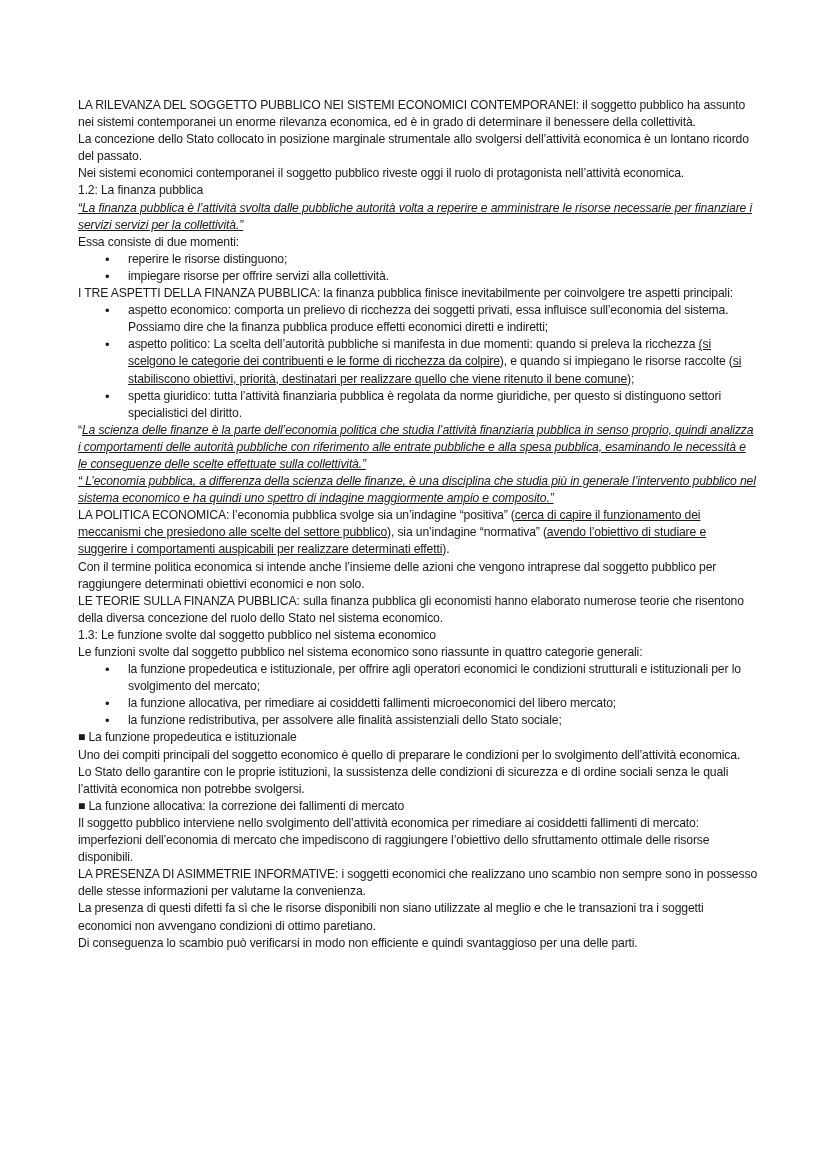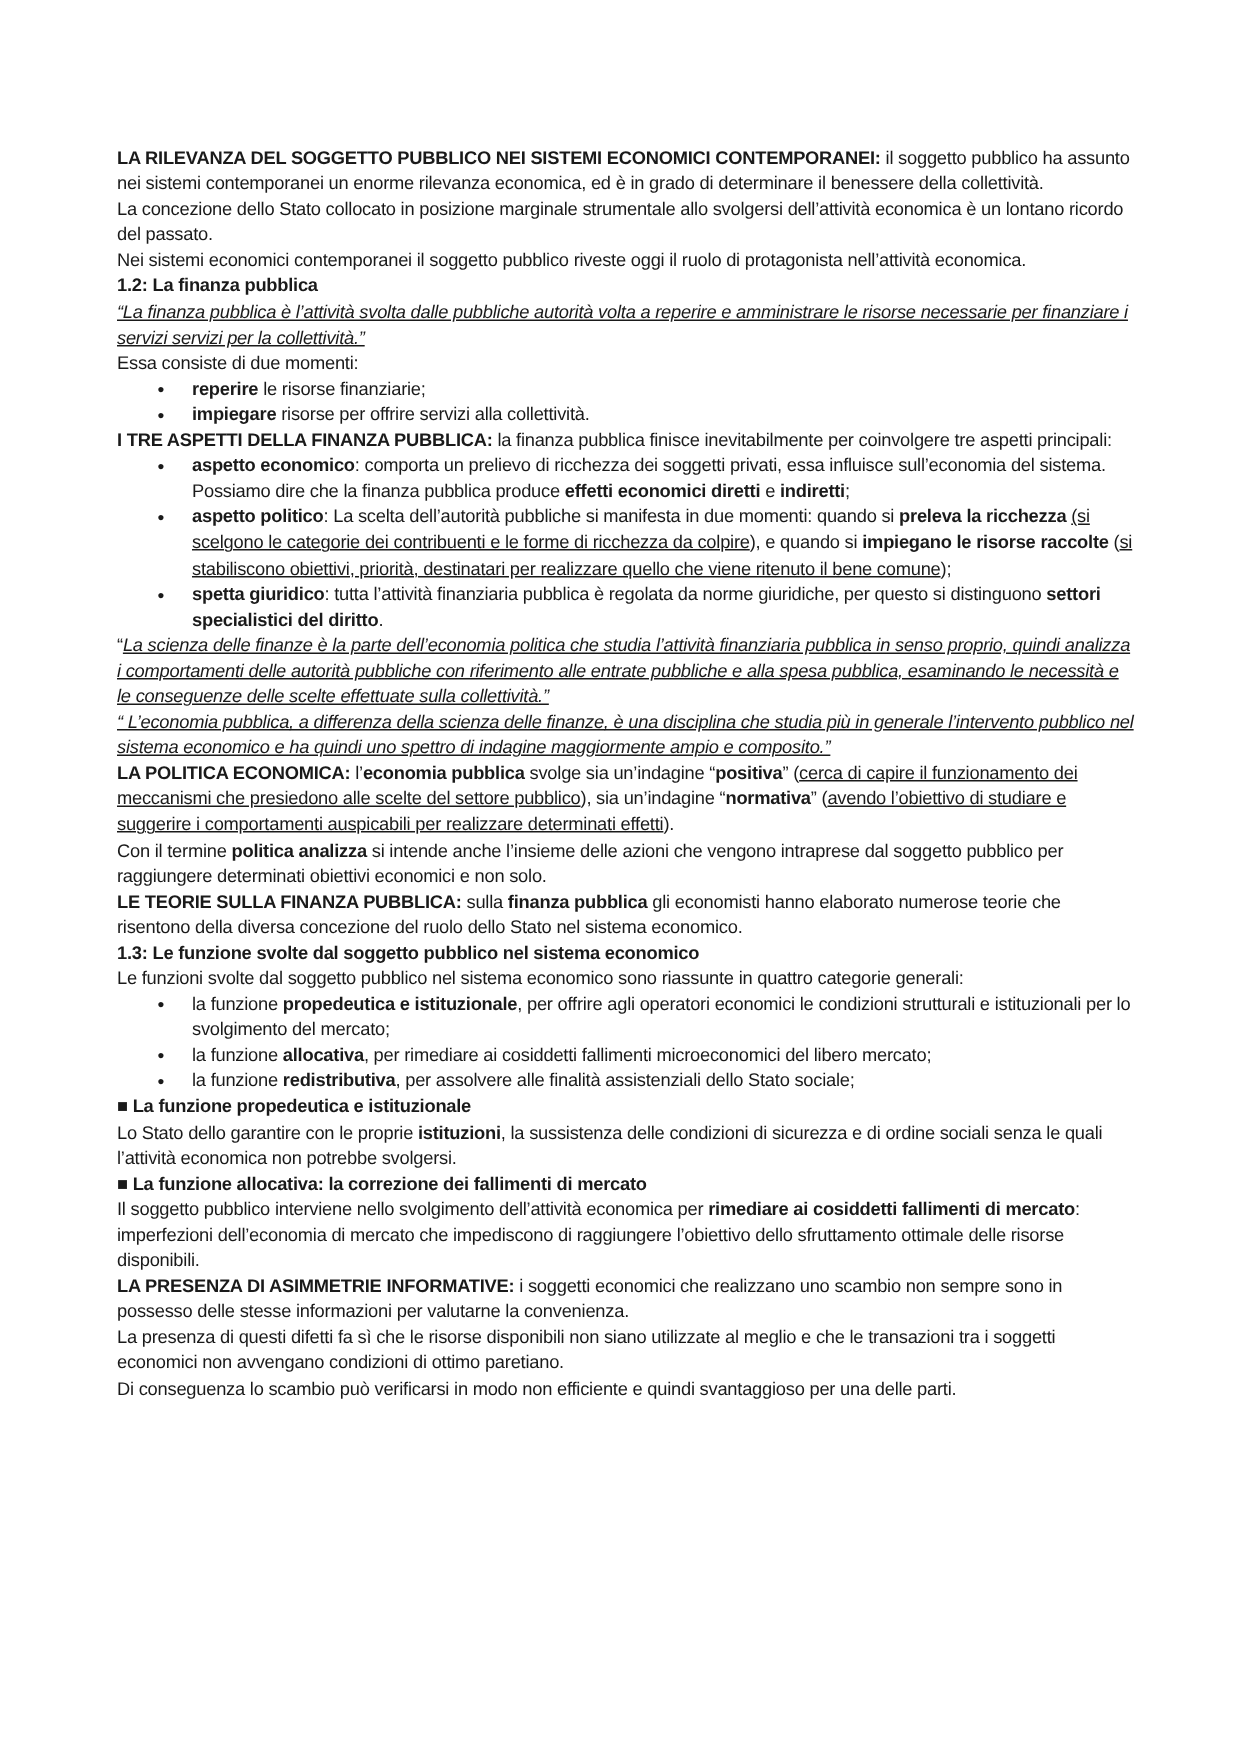--- a/index.html
+++ b/index.html
@@ -4,65 +4,66 @@
 <style>
   html, body { margin:0; padding:0; background:#ffffff; }
   body { width:828px; height:1171px; position:relative; overflow:hidden; }
   .page {
     position:absolute; left:78px; top:97px; width:680px;
     font-family:"Liberation Sans", sans-serif;
     font-size:12.2px; line-height:17.1px; color:#1a1a1a;
     letter-spacing:-0.15px;
   }
   .p { margin:0; }
-  .b { font-weight:bold;text-align:center; }
+  .b { font-weight:normal;text-align:center; }
   .u { text-decoration:underline; }
   .i { font-style:italic; }
   ul { margin:0; padding:0; list-style:none; }
   li { position:relative; padding-left:50px; }
   li::before {
     content:"\2022"; position:absolute; left:27px; top:0; font-size:13px;
   }
   .cont { padding-left:50px; }
 </style>
 </head>
 <body>
 
 <div class="page" id="page">
     <p class="p"><span class="b">LA RILEVANZA DEL SOGGETTO PUBBLICO NEI SISTEMI ECONOMICI CONTEMPORANEI:</span><span> il soggetto pubblico ha assunto nei sistemi contemporanei un enorme rilevanza economica, ed è in grado di determinare il benessere della collettività.</span></p>
     <p class="p"><span>La concezione dello Stato collocato in posizione marginale strumentale allo svolgersi dell’attività economica è un lontano ricordo del passato.</span></p>
     <p class="p"><span>Nei sistemi economici contemporanei il soggetto pubblico riveste oggi il ruolo di protagonista nell’attività economica.</span></p>
     <p class="p"><span class="b">1.2: La finanza pubblica</span></p>
     <p class="p"><span class="i u">“La finanza pubblica è l’attività svolta dalle pubbliche autorità volta a reperire e amministrare le risorse necessarie per finanziare i servizi servizi per la collettività.”</span></p>
     <p class="p"><span>Essa consiste di due momenti:</span></p>
     <ul>
-      <li><span class="b">reperire</span><span> le risorse finanziarie;</span></li>
+      <li><span class="b">reperire</span><span> le risorse distinguono;</span></li>
       <li><span class="b">impiegare</span><span> risorse per offrire servizi alla collettività.</span></li>
     </ul>
     <p class="p"><span class="b">I TRE ASPETTI DELLA FINANZA PUBBLICA:</span><span> la finanza pubblica finisce inevitabilmente per coinvolgere tre aspetti principali:</span></p>
     <ul>
       <li><span class="b">aspetto economico</span><span>: comporta un prelievo di ricchezza dei soggetti privati, essa influisce sull’economia del sistema.</span></li>
     </ul>
     <p class="p cont"><span>Possiamo dire che la finanza pubblica produce </span><span class="b">effetti economici diretti</span><span> e </span><span class="b">indiretti</span><span>;</span></p>
     <ul>
       <li><span class="b">aspetto politico</span><span>: La scelta dell’autorità pubbliche si manifesta in due momenti: quando si </span><span class="b">preleva la ricchezza</span><span> </span><span class="u">(si scelgono le categorie dei contribuenti e le forme di ricchezza da colpire</span><span>), e quando si </span><span class="b">impiegano le risorse raccolte</span><span> (</span><span class="u">si stabiliscono obiettivi, priorità, destinatari per realizzare quello che viene ritenuto il bene comune</span><span>);</span></li>
       <li><span class="b">spetta giuridico</span><span>: tutta l’attività finanziaria pubblica è regolata da norme giuridiche, per questo si distinguono </span><span class="b">settori specialistici del diritto</span><span>.</span></li>
     </ul>
     <p class="p"><span>“</span><span class="i u">La scienza delle finanze è la parte dell’economia politica che studia l’attività finanziaria pubblica in senso proprio, quindi analizza i comportamenti delle autorità pubbliche con riferimento alle entrate pubbliche e alla spesa pubblica, esaminando le necessità e le conseguenze delle scelte effettuate sulla collettività.”</span></p>
     <p class="p"><span class="i u">“ L’economia pubblica, a differenza della scienza delle finanze, è una disciplina che studia più in generale l’intervento pubblico nel sistema economico e ha quindi uno spettro di indagine maggiormente ampio e composito.”</span></p>
     <p class="p"><span class="b">LA POLITICA ECONOMICA:</span><span> l’</span><span class="b">economia pubblica</span><span> svolge sia un’indagine “</span><span class="b">positiva</span><span>” (</span><span class="u">cerca di capire il funzionamento dei meccanismi che presiedono alle scelte del settore pubblico</span><span>), sia un’indagine “</span><span class="b">normativa</span><span>” (</span><span class="u">avendo l’obiettivo di studiare e suggerire i comportamenti auspicabili per realizzare determinati effetti</span><span>).</span></p>
-    <p class="p"><span>Con il termine </span><span class="b">politica analizza</span><span> si intende anche l’insieme delle azioni che vengono intraprese dal soggetto pubblico per raggiungere determinati obiettivi economici e non solo.</span></p>
+    <p class="p"><span>Con il termine </span><span class="b">politica economica</span><span> si intende anche l’insieme delle azioni che vengono intraprese dal soggetto pubblico per raggiungere determinati obiettivi economici e non solo.</span></p>
     <p class="p"><span class="b">LE TEORIE SULLA FINANZA PUBBLICA:</span><span> sulla </span><span class="b">finanza pubblica</span><span> gli economisti hanno elaborato numerose teorie che risentono della diversa concezione del ruolo dello Stato nel sistema economico.</span></p>
     <p class="p"><span class="b">1.3: Le funzione svolte dal soggetto pubblico nel sistema economico</span></p>
     <p class="p"><span>Le funzioni svolte dal soggetto pubblico nel sistema economico sono riassunte in quattro categorie generali:</span></p>
     <ul>
       <li><span>la funzione </span><span class="b">propedeutica e istituzionale</span><span>, per offrire agli operatori economici le condizioni strutturali e istituzionali per lo svolgimento del mercato;</span></li>
       <li><span>la funzione </span><span class="b">allocativa</span><span>, per rimediare ai cosiddetti fallimenti microeconomici del libero mercato;</span></li>
       <li><span>la funzione </span><span class="b">redistributiva</span><span>, per assolvere alle finalità assistenziali dello Stato sociale;</span></li>
     </ul>
     <p class="p"><span class="b">■ </span><span class="b">La funzione propedeutica e istituzionale</span></p>
+    <p class="p"><span>Uno dei compiti principali del soggetto economico è quello di preparare le condizioni per lo svolgimento dell’attività economica.</span></p>
     <p class="p"><span>Lo Stato dello garantire con le proprie </span><span class="b">istituzioni</span><span>, la sussistenza delle condizioni di sicurezza e di ordine sociali senza le quali l’attività economica non potrebbe svolgersi.</span></p>
     <p class="p"><span class="b">■ </span><span class="b">La funzione allocativa: la correzione dei fallimenti di mercato</span></p>
     <p class="p"><span>Il soggetto pubblico interviene nello svolgimento dell’attività economica per </span><span class="b">rimediare ai cosiddetti fallimenti di mercato</span><span>: imperfezioni dell’economia di mercato che impediscono di raggiungere l’obiettivo dello sfruttamento ottimale delle risorse disponibili.</span></p>
     <p class="p"><span class="b">LA PRESENZA DI ASIMMETRIE INFORMATIVE:</span><span> i soggetti economici che realizzano uno scambio non sempre sono in possesso delle stesse informazioni per valutarne la convenienza.</span></p>
     <p class="p"><span>La presenza di questi difetti fa sì che le risorse disponibili non siano utilizzate al meglio e che le transazioni tra i soggetti economici non avvengano condizioni di ottimo paretiano.</span></p>
     <p class="p"><span>Di conseguenza lo scambio può verificarsi in modo non efficiente e quindi svantaggioso per una delle parti.</span></p>
   </div>
 
 </body></html>

